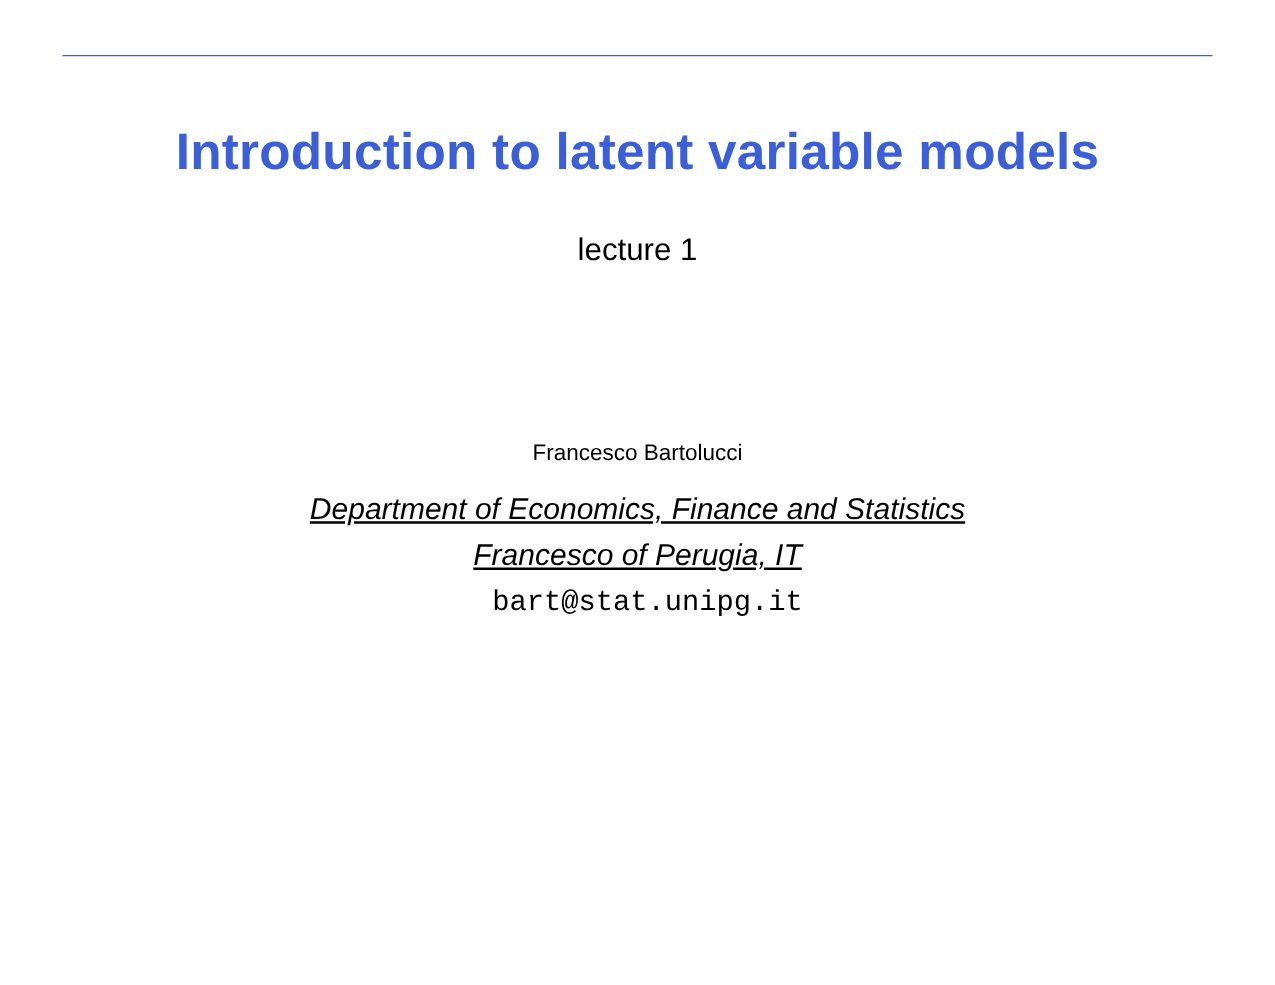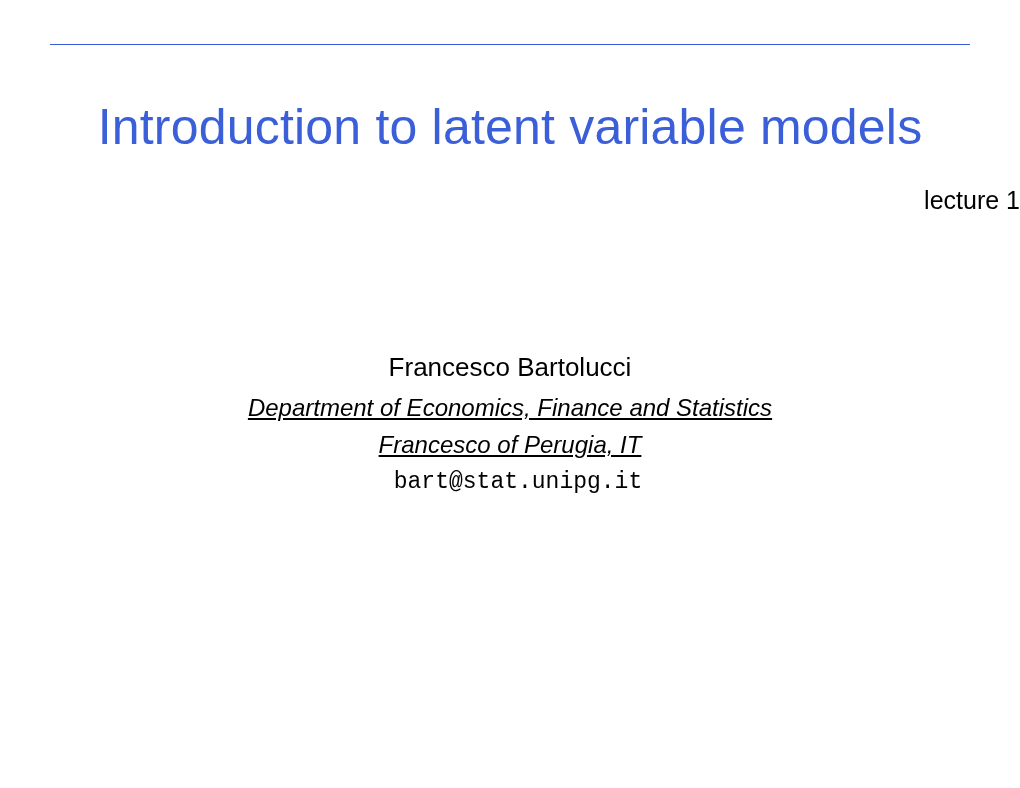--- a/index.html
+++ b/index.html
@@ -23,46 +23,46 @@
       height: 0;
       border-top: 1px solid #3b5bdb;
     }
     .title {
       position: absolute;
       top: 98px;
       left: 0;
       right: 0;
       text-align: center;
       color: #3a5fd8;
-      font-weight: 400;
-      font-size: 50px;
+      font-weight: 700;
+      font-size: 41px;
       letter-spacing: 0.2px;
     }
     .subtitle {
       position: absolute;
       top: 186px;
       left: 0;
       right: 0;
-      text-align: right;
+      text-align: center;
       color: #000;
       font-size: 25px;
       font-weight: 400;
     }
     .author-block {
       position: absolute;
       top: 352px;
       left: 0;
       right: 0;
       text-align: center;
       color: #000;
     }
     .author-name {
-      font-size: 26px;
+      font-size: 18px;
       font-weight: 400;
-      margin-bottom: 6px;
+      margin-bottom: 16px;
     }
     .affiliation {
       font-style: italic;
       font-size: 24px;
       font-weight: 400;
       line-height: 1.55;
       text-decoration: underline;
     }
     .email {
       font-family: "Courier New", Courier, monospace;

